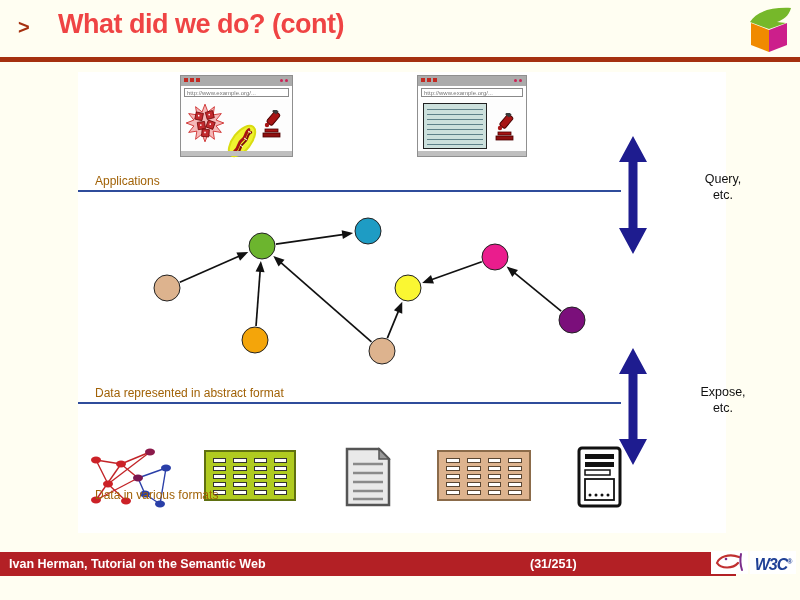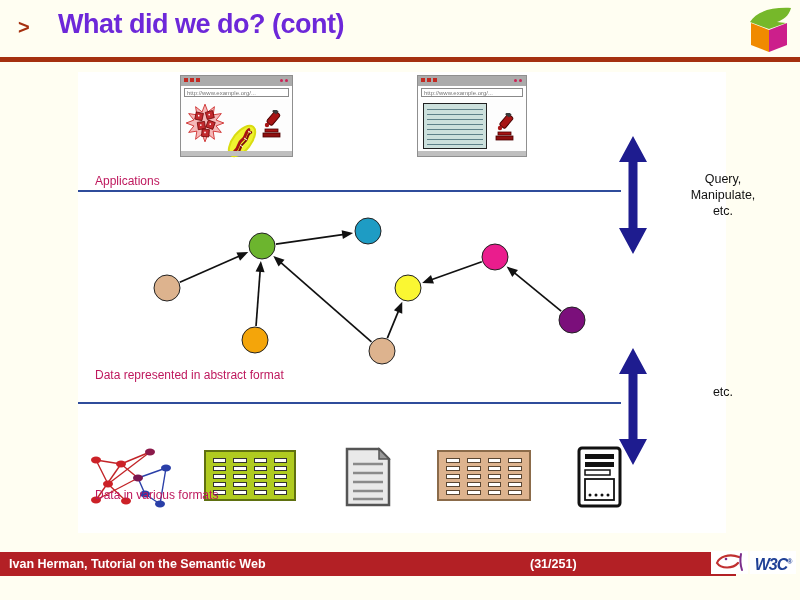--- a/index.html
+++ b/index.html
@@ -2,21 +2,21 @@
 <html><head>
 <meta charset="utf-8">
 <style>
   * { margin:0; padding:0; box-sizing:border-box; }
   html,body { width:800px; height:600px; }
   body { font-family:"Liberation Sans", sans-serif; }
   .slide { position:relative; width:800px; height:600px; background:#FFFEF2; overflow:hidden; }
 
   
   .hdr-bullet { position:absolute; left:18px; top:16px; font-size:20px; font-weight:bold; color:#A5300F; }
-  .hdr-title  { position:absolute; left:58px; top:9px;  font-size:27px; font-weight:bold; color:#6d28d9; letter-spacing:-0.5px; }
+  .hdr-title  { position:absolute; left:58px; top:9px;  font-size:27px; font-weight:bold; color:#ef4444; letter-spacing:-0.5px; }
   .hdr-rule   { position:absolute; left:0; top:57px; width:800px; height:5px; background:#A5300F; }
   .sweo-logo  { position:absolute; left:748px; top:7px; width:44px; height:46px; }
 
   
   .content { position:absolute; left:78px; top:72px; width:648px; height:461px; background:#FFFFFF; }
 
   
   .bwin { position:absolute; background:#FFFFFF; border:1px solid #8F8F8F; }
   .bwin .titlebar { position:relative; height:10px; background:#ABABAB; }
   .bwin .sq { position:absolute; top:2px; width:4px; height:4px; background:#C22A22; }
@@ -26,21 +26,21 @@
   .bwin .bbody { position:relative; width:100%; height:calc(100% - 23px); background:#FDFDFD; }
   .bwin .statusbar { position:absolute; bottom:0; left:0; width:100%; height:5px; background:#BFBFBF; }
 
   .text-panel { position:absolute; left:5px; top:4px; width:64px; height:46px; background:#CCE0DC; border:1px solid #222;
                 padding:3px; }
   .text-panel .tp-lines { width:100%; height:100%;
                 background:repeating-linear-gradient(to bottom, rgba(0,0,0,0) 0 2px, #5E8189 2px 3px, rgba(0,0,0,0) 3px 5px); }
 
   
   .layer-line { position:absolute; left:0; width:543px; height:2px; background:#2F4C9B; }
-  .layer-label { position:absolute; left:17px; font-size:12px; color:#be185d; }
+  .layer-label { position:absolute; left:17px; font-size:12px; color:#a16207; }
 
   
   .net-svg { position:absolute; left:0; top:0; }
 
   
   .dbl-arrow { position:absolute; left:540px; width:30px; }
   .arrow-label { position:absolute; left:552px; width:150px; text-align:center; font-size:12.5px; line-height:16px; color:#111;padding-left:36px; }
 
   
   .mini-table { position:absolute; display:grid; grid-template-columns:repeat(4,1fr); gap:3px 7px; padding:6px 7px; }
@@ -172,21 +172,21 @@
         <circle cx="89" cy="216" r="13" fill="#DDB38E" stroke="#222" stroke-width="1"></circle>
         <circle cx="184" cy="174" r="13" fill="#6CB52E" stroke="#222" stroke-width="1"></circle>
         <circle cx="290" cy="159" r="13" fill="#1E9CC4" stroke="#222" stroke-width="1"></circle>
         <circle cx="177" cy="268" r="13" fill="#F4A50A" stroke="#222" stroke-width="1"></circle>
         <circle cx="330" cy="216" r="13" fill="#FAF732" stroke="#222" stroke-width="1"></circle>
         <circle cx="304" cy="279" r="13" fill="#DDB38E" stroke="#222" stroke-width="1"></circle>
         <circle cx="417" cy="185" r="13" fill="#EA1D8D" stroke="#222" stroke-width="1"></circle>
         <circle cx="494" cy="248" r="13" fill="#7B0F7B" stroke="#222" stroke-width="1"></circle>
       </svg>
 
-    <span class="layer-label" style="top:296px">Data represented in abstract format</span>
+    <span class="layer-label" style="top:314px">Data represented in abstract format</span>
     <div class="layer-line" style="top:330px"></div>
 
     <svg class="fmt-icon" style="left:10px; top:372px" width="100" height="66" viewBox="0 0 100 66">
       <g stroke="#C22428" stroke-width="1.4">
         <line x1="8" y1="16" x2="33" y2="20"></line>
           <line x1="8" y1="16" x2="20" y2="40"></line>
         <line x1="33" y1="20" x2="8" y2="56"></line>
           <line x1="33" y1="20" x2="62" y2="8"></line>
         <line x1="20" y1="40" x2="62" y2="8"></line>
           <line x1="20" y1="40" x2="38" y2="57"></line>
@@ -287,28 +287,28 @@
       </g>
     </svg>
 
     <span class="layer-label" style="top:416px">Data in various formats</span>
 
     <svg class="dbl-arrow" style="top:64px" width="30" height="118" viewBox="0 0 30 118">
       <polygon fill="#1E1C8F" points="15,0 29,26 19.5,26 19.5,92 29,92 15,118 1,92 10.5,92 10.5,26 1,26"></polygon>
     </svg>
     <div class="arrow-label" style="top:99px">
       <div>Query,</div>
-      <div>Manipulate,</div>
       <div>etc.</div>
     </div>
 
     <svg class="dbl-arrow" style="top:276px" width="30" height="117" viewBox="0 0 30 117">
       <polygon fill="#1E1C8F" points="15,0 29,26 19.5,26 19.5,91 29,91 15,117 1,91 10.5,91 10.5,26 1,26"></polygon>
     </svg>
     <div class="arrow-label" style="top:312px">
+      <div>Expose,</div>
       <div>etc.</div>
     </div>
 
   </div>
 
   <div class="footer">
     <span class="ftext">Ivan Herman, Tutorial on the Semantic Web</span>
     <span class="fpage">(31/251)</span>
     <div class="logo-box cal-box">
       <svg width="37" height="23" viewBox="0 0 37 23">

